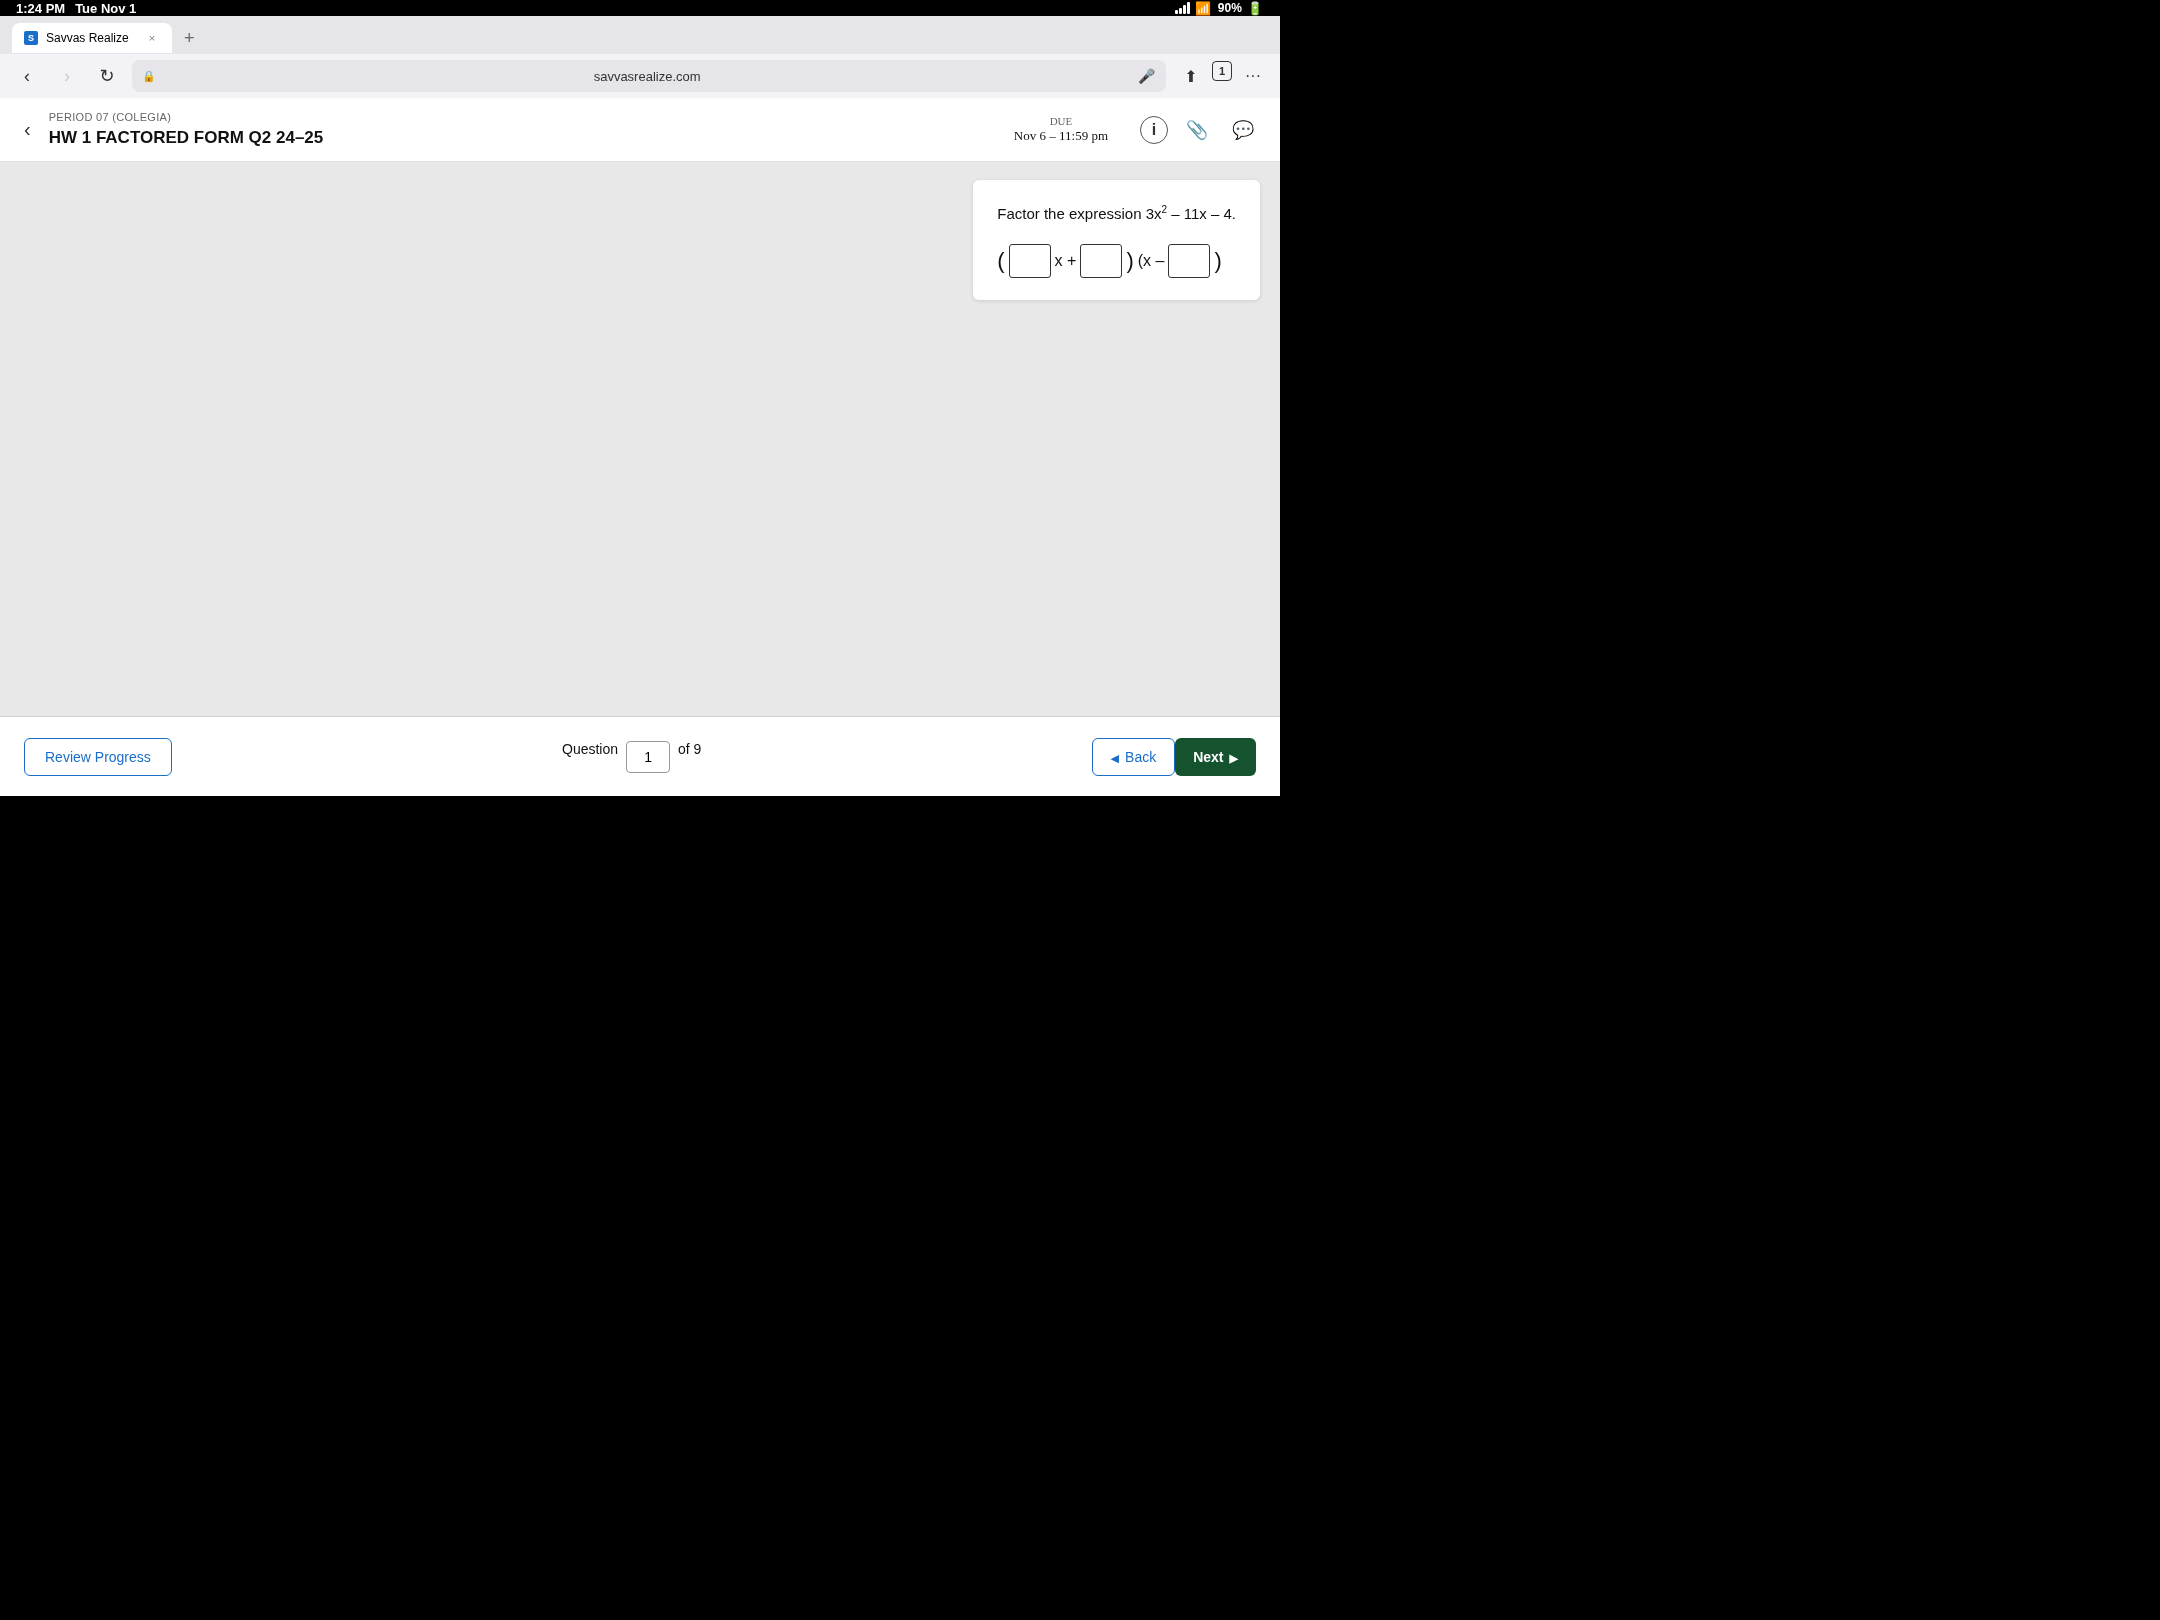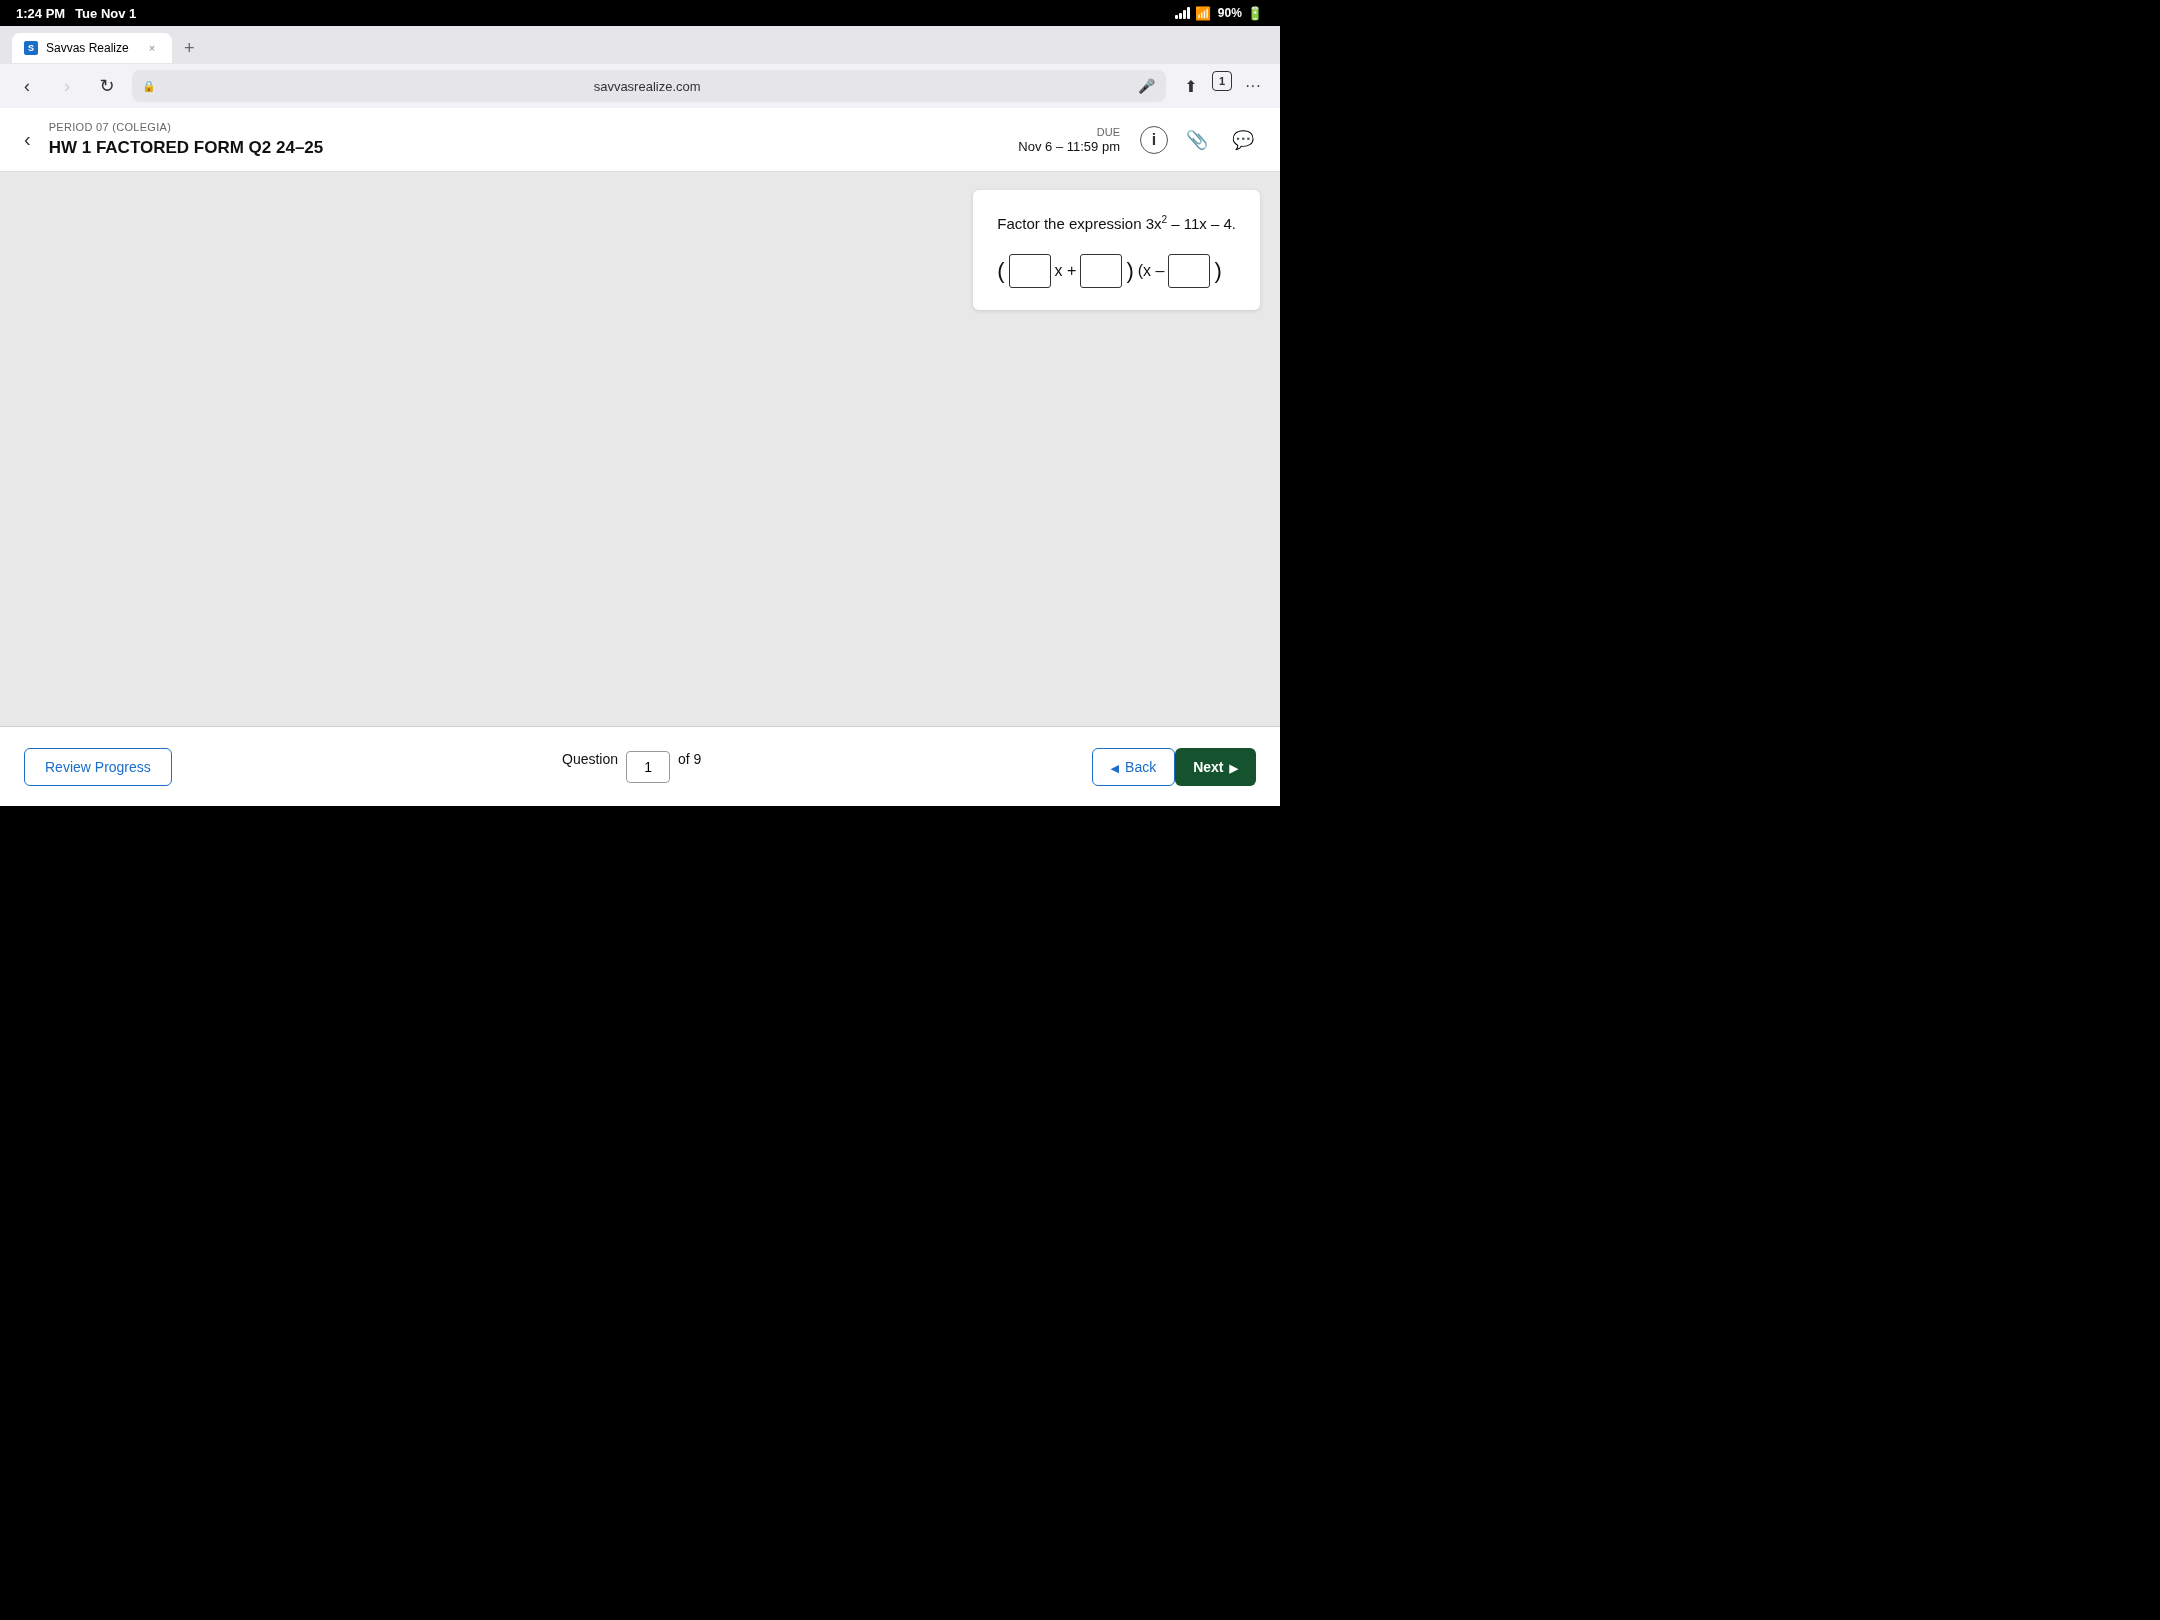--- a/index.html
+++ b/index.html
@@ -13,21 +13,21 @@
     }
 
     
     .status-bar {
       background: #000;
       color: #fff;
       display: flex;
       justify-content: space-between;
       align-items: center;
       padding: 4px 16px;
-      height: 26px;
+      height: 16px;
       font-size: 13px;
       font-weight: 600;
     }
     .status-left { display: flex; gap: 10px; }
     .status-right { display: flex; align-items: center; gap: 6px; font-size: 12px; }
     .signal-bars { display: flex; align-items: flex-end; gap: 1px; }
     .signal-bars span { background: #fff; width: 3px; display: block; border-radius: 1px; }
     .tab-bar {
       display: flex;
       align-items: center;
@@ -147,21 +147,21 @@
       color: #666;
       text-transform: uppercase;
       letter-spacing: 0.3px;
     }
     .assignment-title {
       font-size: 17px;
       font-weight: 700;
       color: #111;
       margin-top: 5px;
     }
-    .due-info { text-align: right; margin-right: 20px; }
+    .due-info { text-align: center; margin-right: 32px; font-family: Liberation Serif, serif; }
     .due-label { font-size: 11px; color: #666; text-transform: uppercase; }
     .due-date { font-size: 13px; color: #111; margin-top: 1px; }
     .header-actions { display: flex; gap: 14px; align-items: center; }
     .header-action-btn {
       background: none; border: none; cursor: pointer;
       font-size: 18px; color: #333;
       width: 32px; height: 32px;
       display: flex; align-items: center; justify-content: center;
     }
 

